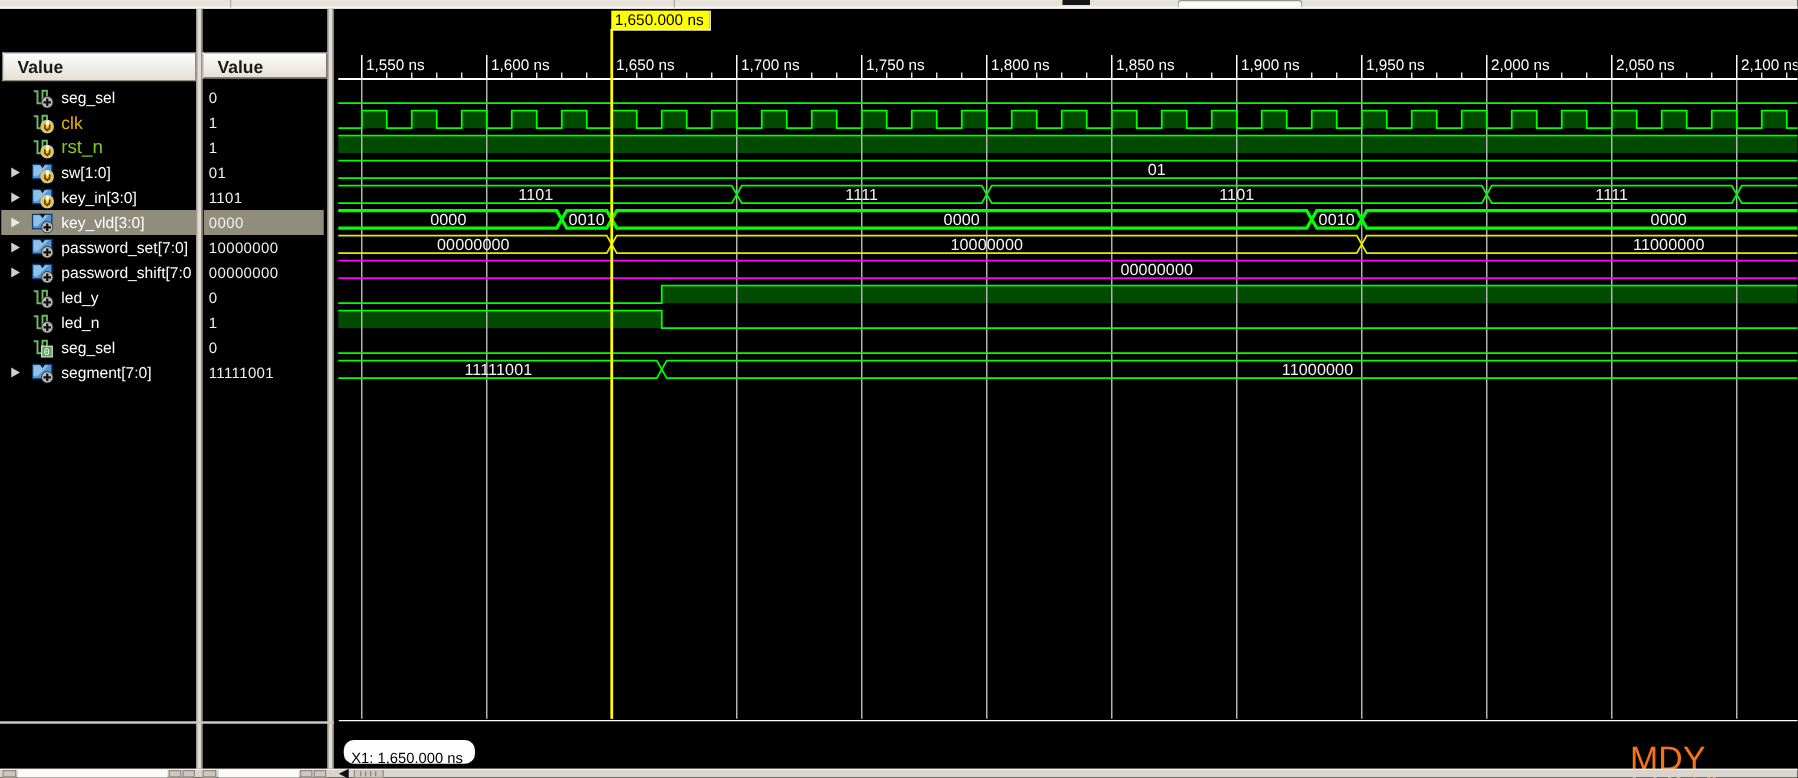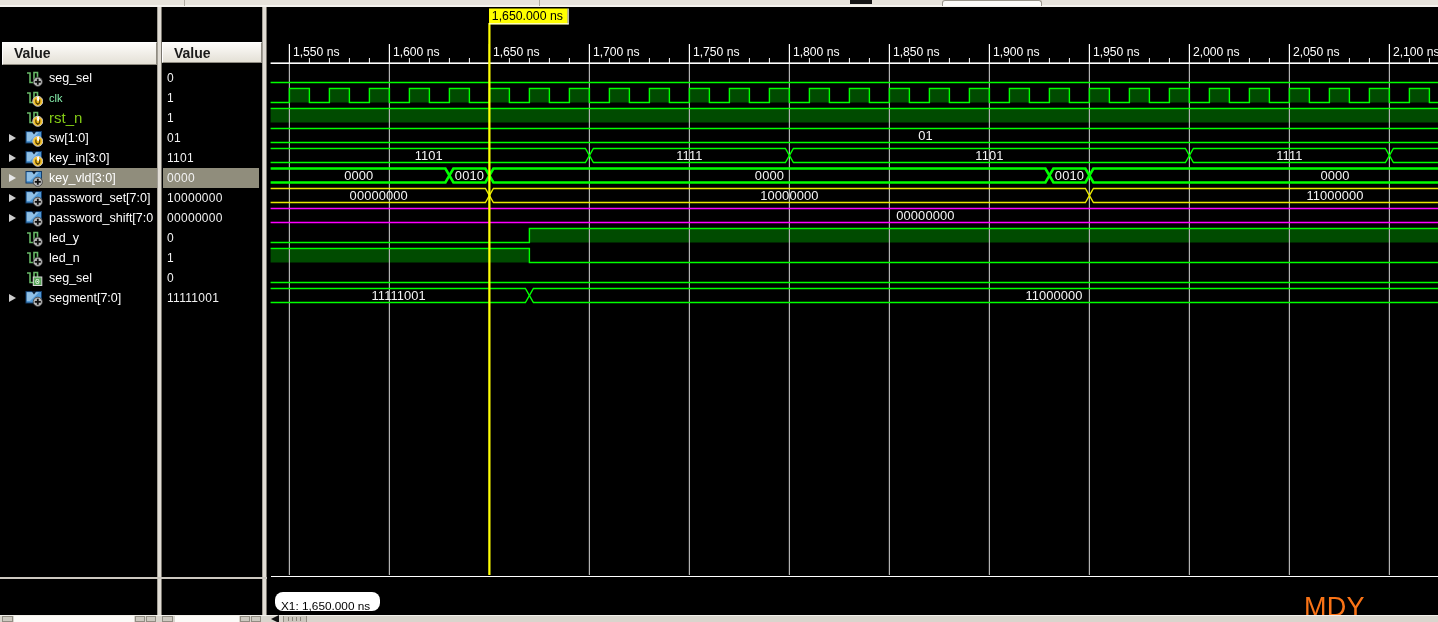--- a/index.html
+++ b/index.html
@@ -26,21 +26,21 @@
       <path d="M12.8,9.8 V15.8 M9.8,12.8 H15.8" stroke="#111" stroke-width="1.8"></path>
     </svg>
     <div style="position:absolute;left:49px;top:68px;width:108px;height:20px;line-height:20px;font-size:12.5px;color:#fff;overflow:hidden;white-space:nowrap">seg_sel</div>
     <div style="position:absolute;left:167px;top:68px;height:20px;line-height:20px;font-size:12px;color:#f2f2f2;letter-spacing:0.3px">0</div>
     <svg style="position:absolute;left:25px;top:89px" width="18" height="18" viewBox="0 0 18 18">
       <path d="M2,4 H5 V13.5 H9 V3.5 H12.5 V11" fill="none" stroke="#67b767" stroke-width="1.6"></path>
       <circle cx="12.8" cy="12.3" r="5" fill="#f4c22c" stroke="#c8c8c8" stroke-width="1"></circle>
       <path d="M12.8,7.6 a4.7,4.7 0 0 1 0,4" stroke="#fff" stroke-width="2" fill="none"></path>
       <path d="M10.9,10.5 v2.2 a1.9,1.9 0 0 0 3.8,0 v-2.2 M12.8,14.5 V16" stroke="#5a4300" stroke-width="1.3" fill="none"></path>
     </svg>
-    <div style="position:absolute;left:49px;top:88px;width:108px;height:20px;line-height:20px;font-size:11px;color:#86efac;overflow:hidden;white-space:nowrap">clk</div>
+    <div style="position:absolute;left:49px;top:88px;width:108px;height:20px;line-height:20px;font-size:14px;color:#eab308;overflow:hidden;white-space:nowrap">clk</div>
     <div style="position:absolute;left:167px;top:88px;height:20px;line-height:20px;font-size:12px;color:#f2f2f2;letter-spacing:0.3px">1</div>
     <svg style="position:absolute;left:25px;top:109px" width="18" height="18" viewBox="0 0 18 18">
       <path d="M2,4 H5 V13.5 H9 V3.5 H12.5 V11" fill="none" stroke="#67b767" stroke-width="1.6"></path>
       <circle cx="12.8" cy="12.3" r="5" fill="#f4c22c" stroke="#c8c8c8" stroke-width="1"></circle>
       <path d="M12.8,7.6 a4.7,4.7 0 0 1 0,4" stroke="#fff" stroke-width="2" fill="none"></path>
       <path d="M10.9,10.5 v2.2 a1.9,1.9 0 0 0 3.8,0 v-2.2 M12.8,14.5 V16" stroke="#5a4300" stroke-width="1.3" fill="none"></path>
     </svg>
     <div style="position:absolute;left:49px;top:108px;width:108px;height:20px;line-height:20px;font-size:15px;color:#84cc16;overflow:hidden;white-space:nowrap">rst_n</div>
     <div style="position:absolute;left:167px;top:108px;height:20px;line-height:20px;font-size:12px;color:#f2f2f2;letter-spacing:0.3px">1</div>
     <div style="position:absolute;left:9px;top:133.5px;width:0;height:0;border-left:7px solid #cdcdcd;border-top:4.5px solid transparent;border-bottom:4.5px solid transparent"></div>

